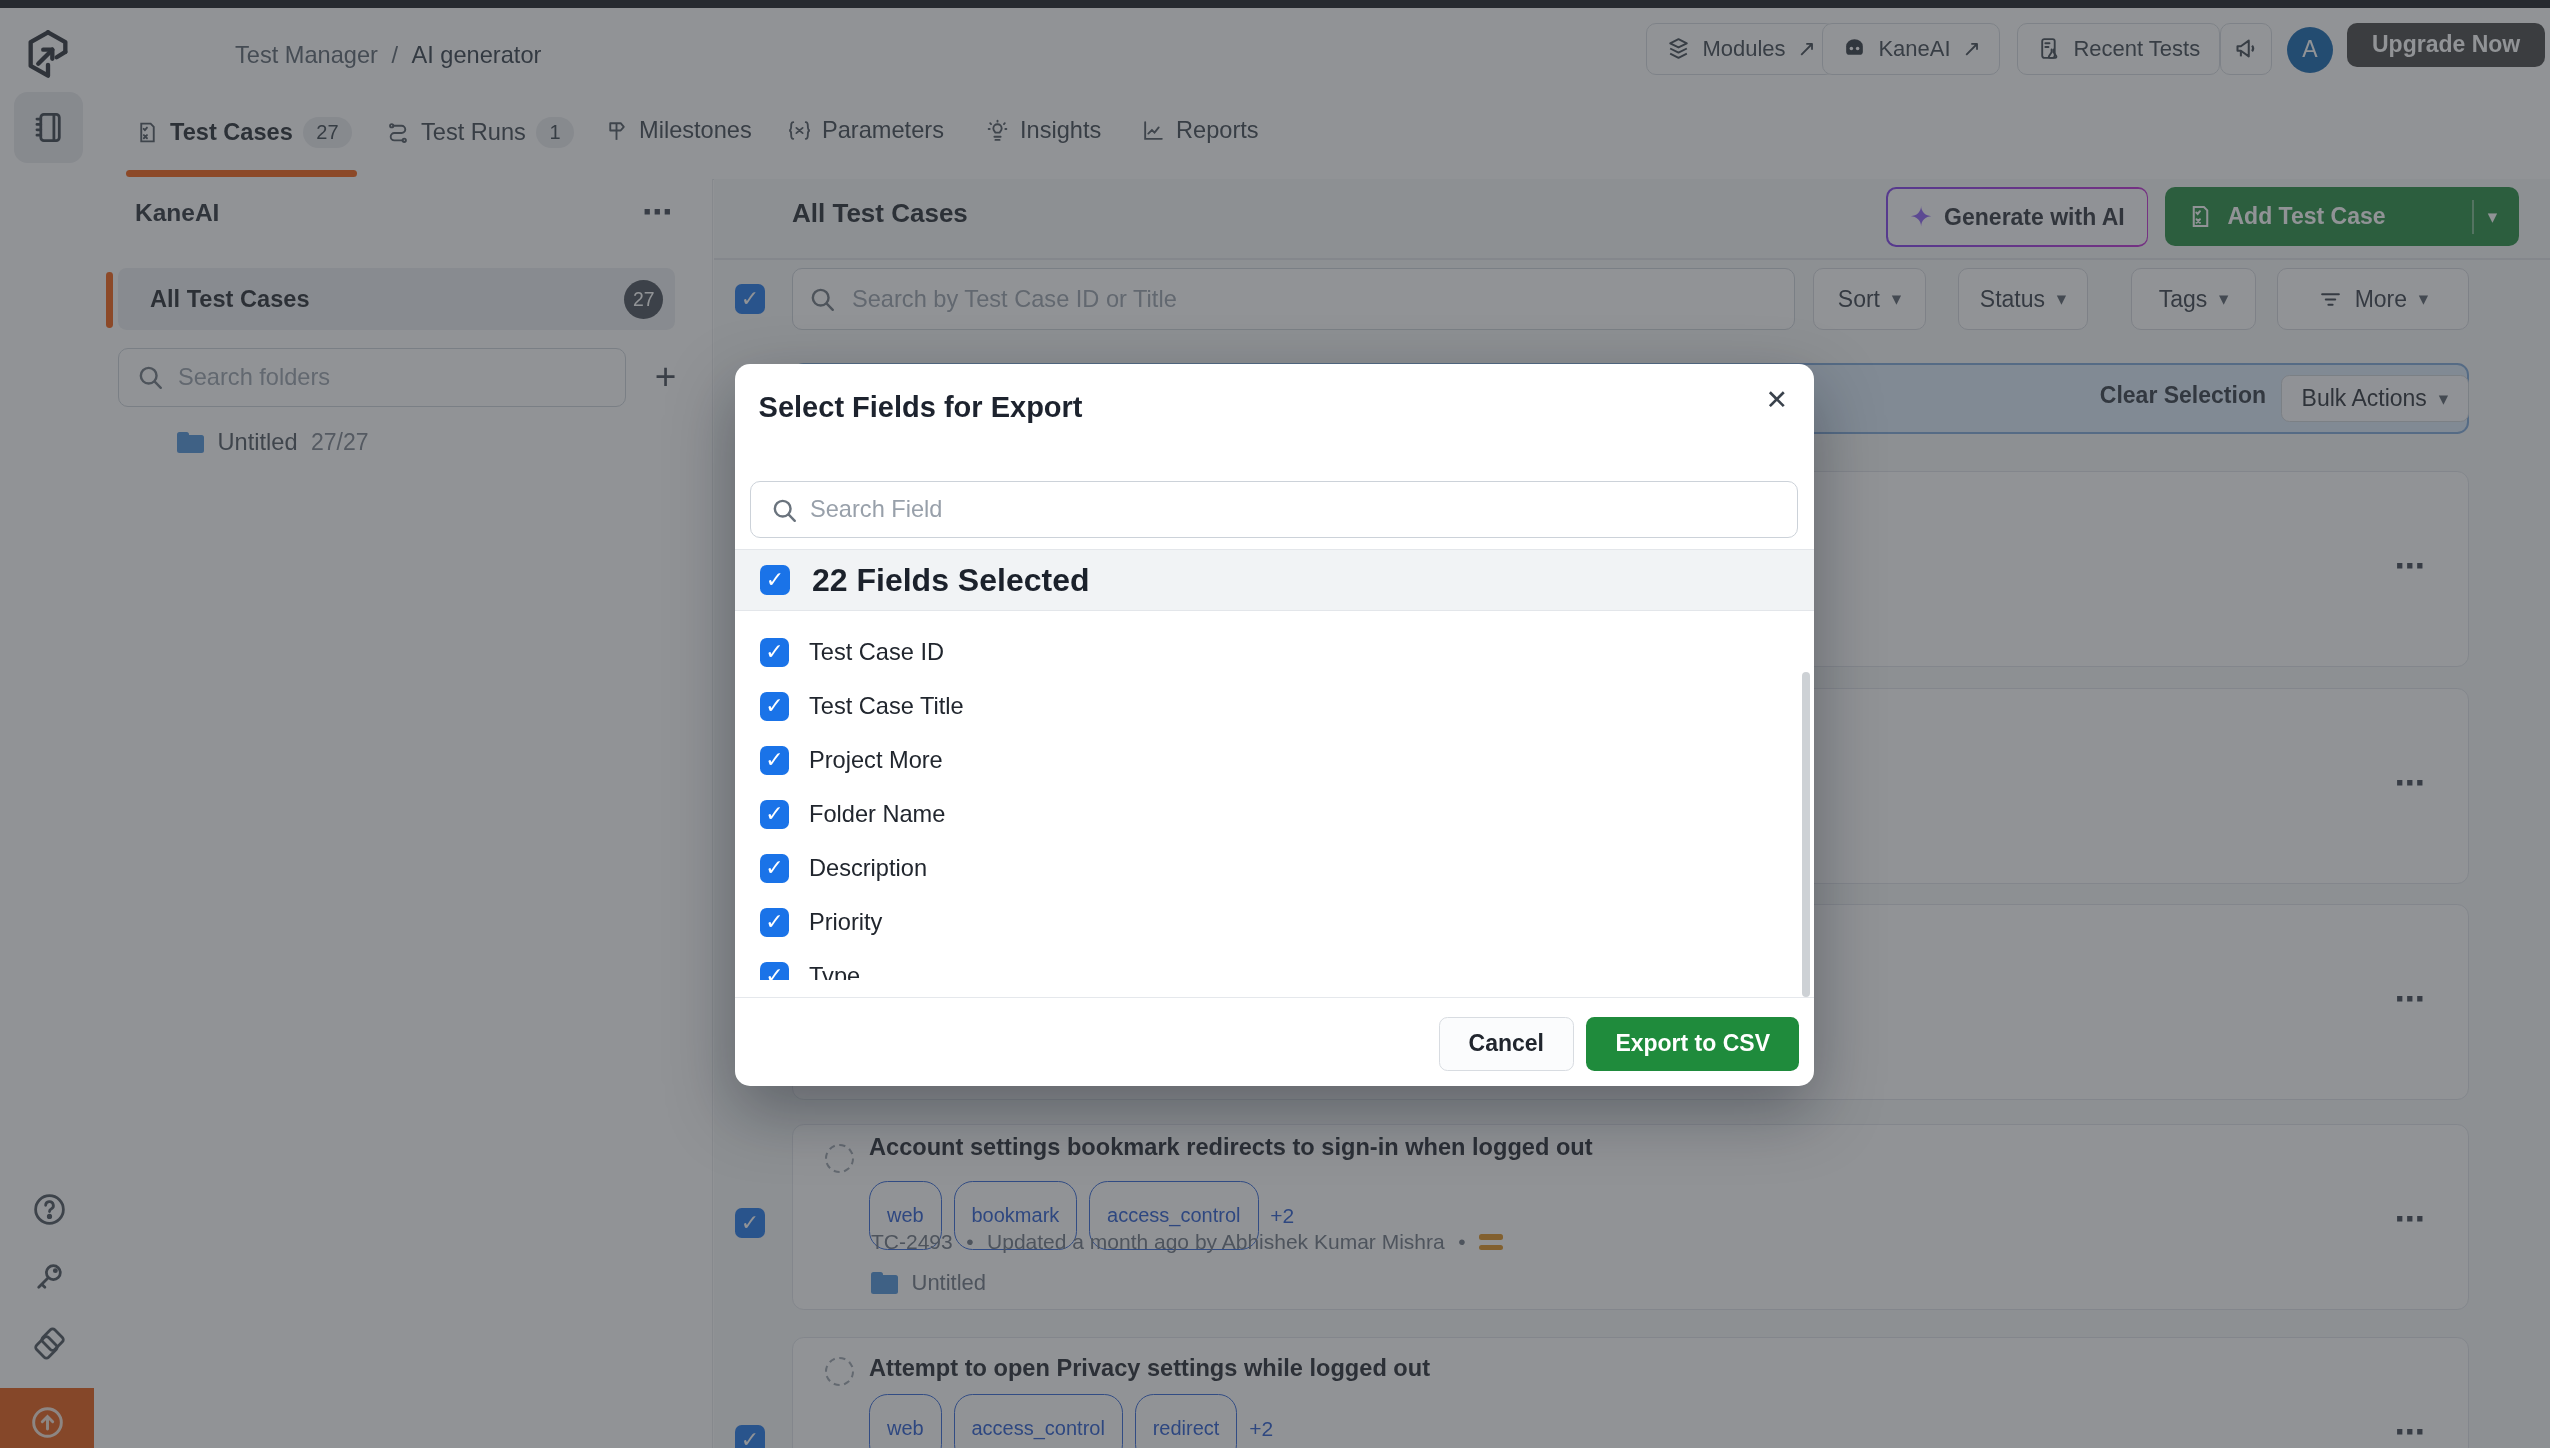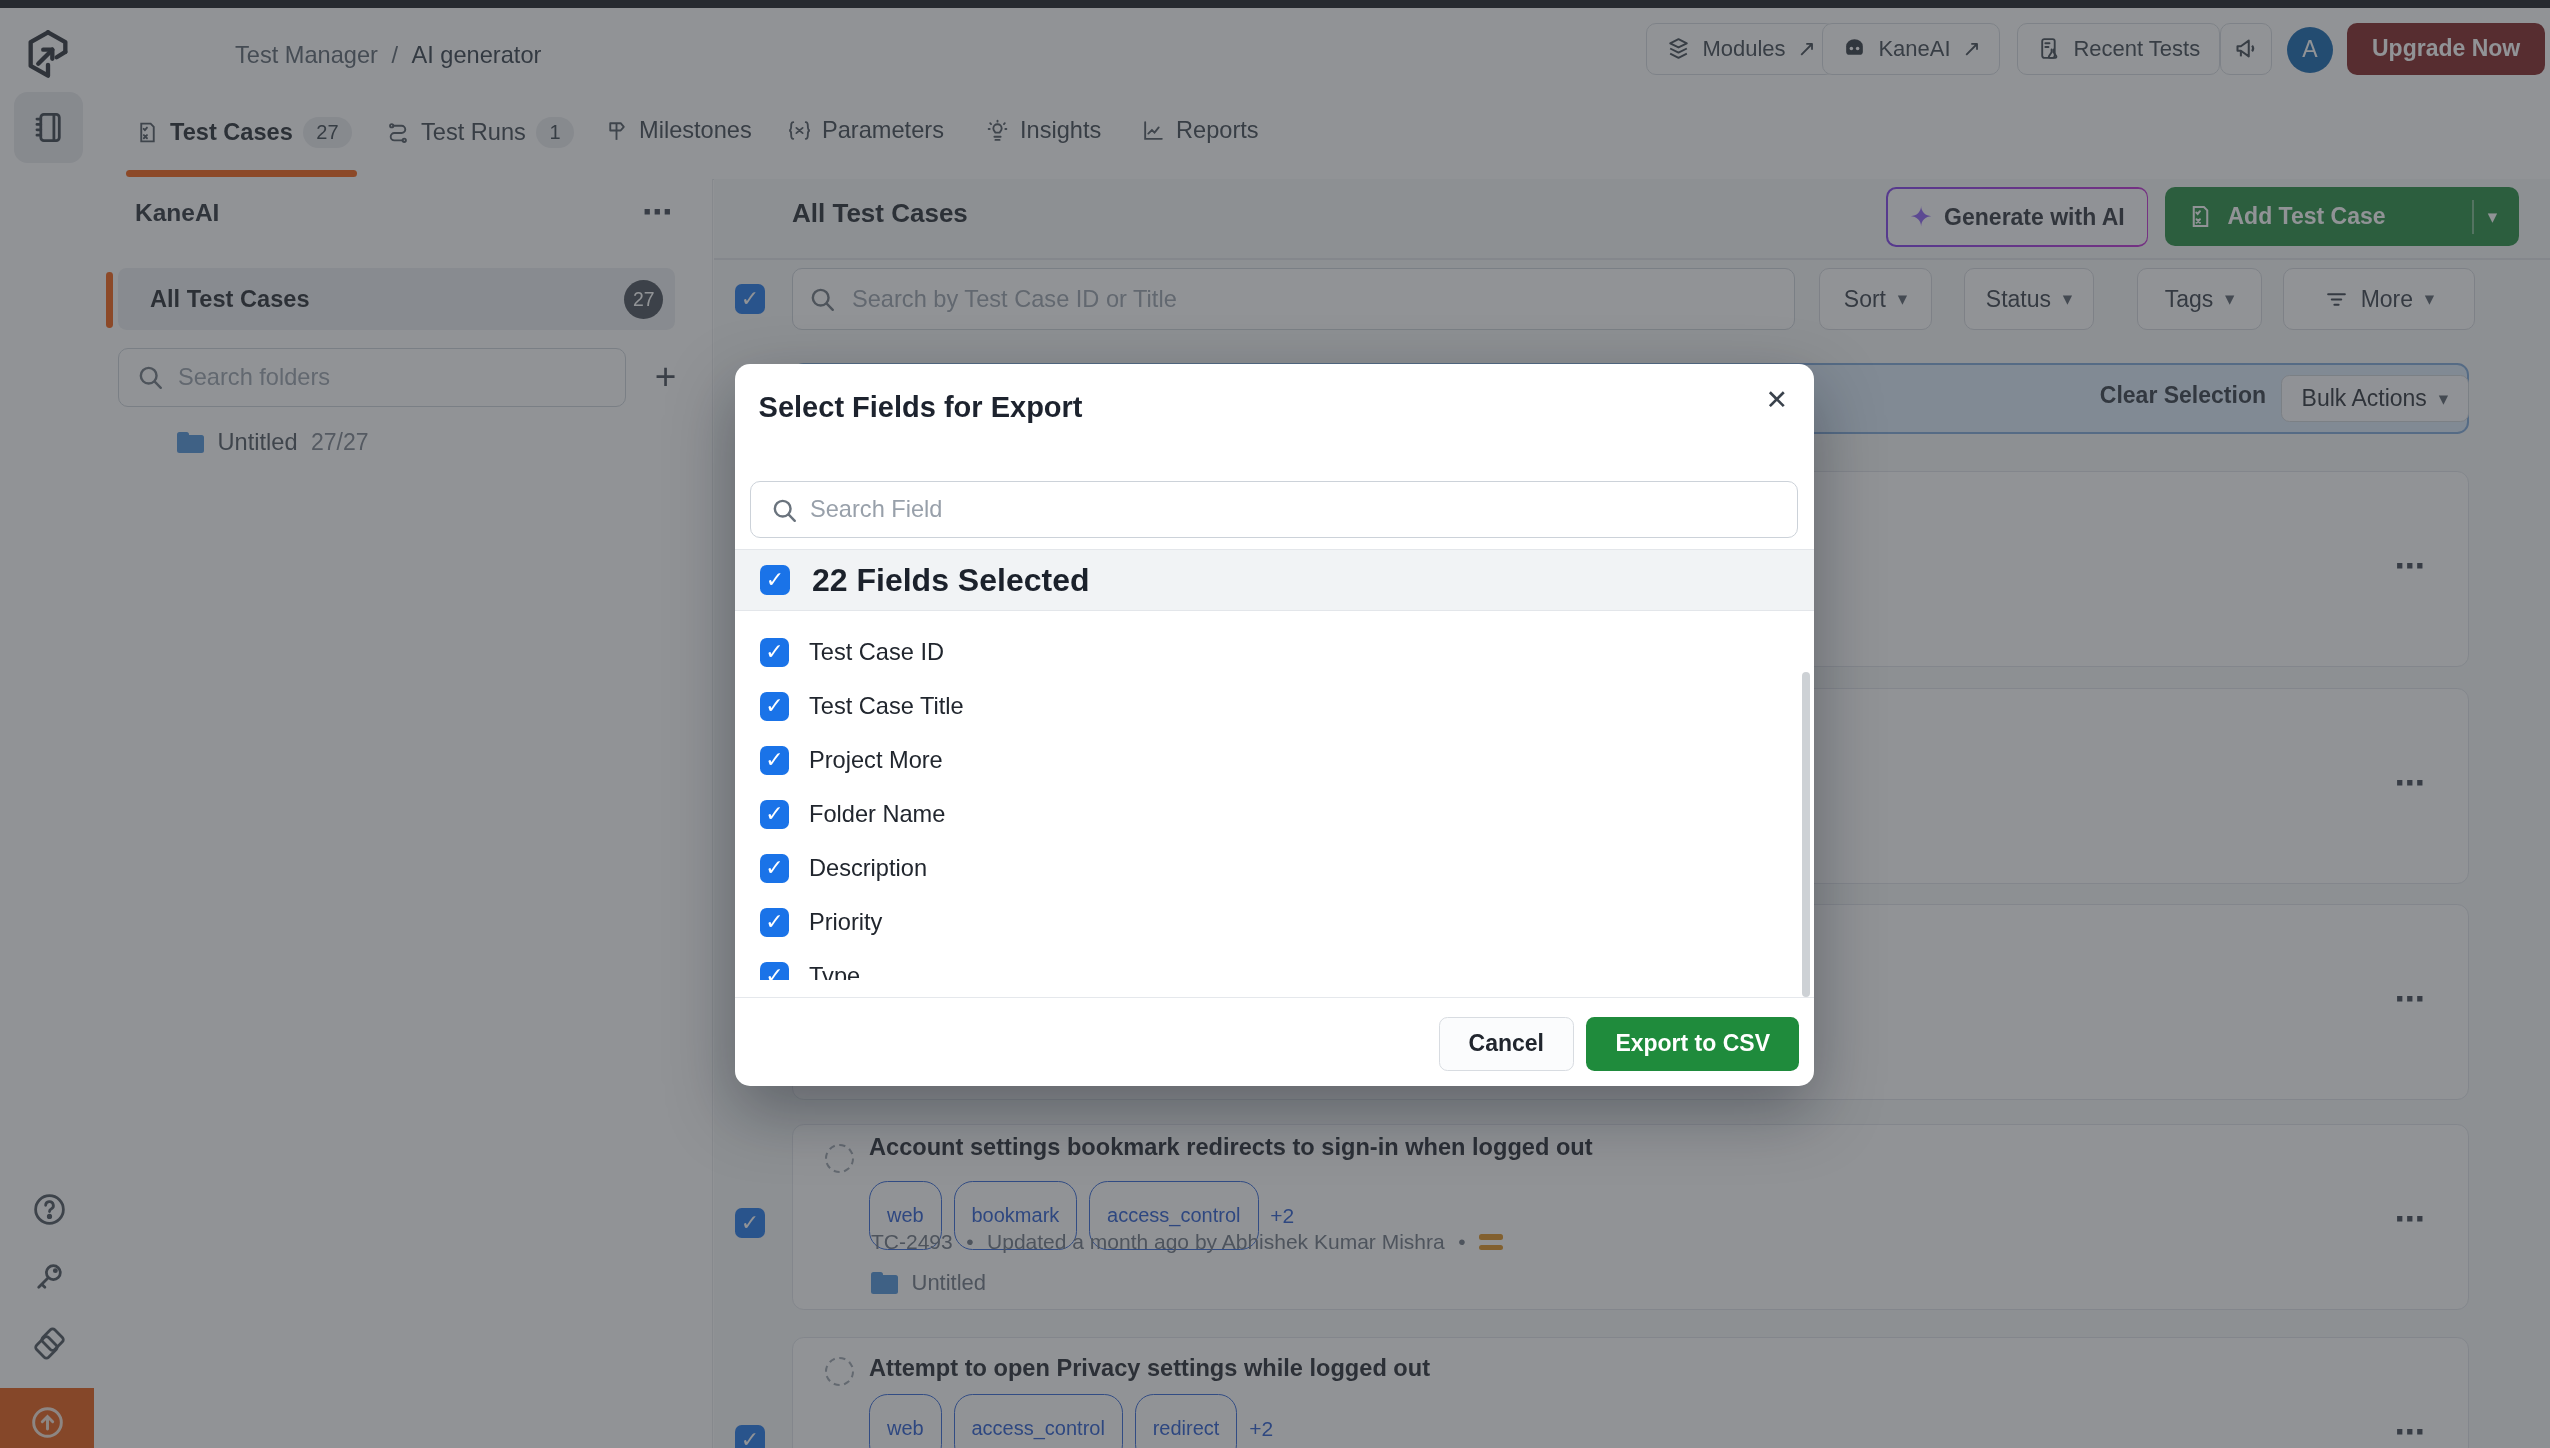--- a/index.html
+++ b/index.html
@@ -15,21 +15,21 @@
   .rail-ico{width:39px;height:39px;display:flex;align-items:center;justify-content:center;color:#454e58;}
   .rail-orange{left:0;top:1380px;width:94px;height:69px;background:#e4570f;display:flex;align-items:center;justify-content:center;color:#f6e3d6;}
   
   .topbar{left:96px;top:7.6px;width:2454px;height:89px;background:#fff;}
   .crumb{left:139px;top:34px;display:flex;gap:13.5px;align-items:center;font-size:23.6px;color:#58626d;}
   .crumb .cur{color:#303a45;}
   .tbtn{height:52px;border:1.7px solid #d6dadf;border-radius:10px;background:#fff;display:flex;align-items:center;
         gap:11.8px;padding:0 18.6px;font-size:22px;color:#3a434d;font-family:inherit;cursor:pointer;}
   .avatar{width:46px;height:46px;border-radius:50%;background:#0d62ae;color:#fff;display:flex;align-items:center;
           justify-content:center;font-size:23px;border:none;cursor:pointer;}
-  .upgrade{height:52px;border:none;border-radius:10px;background:#7f1d1d;color:#fff;font-size:23px;font-weight:700;
+  .upgrade{height:44px;border:none;border-radius:10px;background:#404040;color:#fff;font-size:23px;font-weight:700;
            padding:0 25px;font-family:inherit;cursor:pointer;}
   
   .tabsrow{left:96px;top:97px;width:2454px;height:82px;background:#fff;border-bottom:1.7px solid #e1e4e8;}
   .tab{position:absolute;top:20px;display:flex;align-items:center;gap:10px;font-size:23.6px;color:#3a434d;cursor:pointer;}
   .tab.active{font-weight:700;color:#21262e;}
   .tab .badge{background:#e9ebee;color:#374049;border-radius:843px;font-size:20px;padding:4.2px 13.5px;font-weight:400;}
   .underline{position:absolute;left:30px;top:73px;width:231px;height:6.7px;border-radius:5px;background:#f45c0c;}
   .ticon{width:25px;height:25px;color:#49525c;flex:0 0 auto;}
   
   .sidebar{left:96px;top:179px;width:616px;height:1270px;background:#fff;border-right:1.7px solid #e6e8eb;}
@@ -56,21 +56,21 @@
          display:flex;align-items:center;gap:13.5px;padding:0 22px;font-size:23px;font-weight:700;font-family:inherit;cursor:pointer;}
   .addtc .sep{width:1.7px;height:34px;background:rgba(255,255,255,.4);margin-left:auto;}
   .hdiv{left:0;top:79px;width:1836px;height:1.7px;background:#e2e5e9;}
   .cb{width:30px;height:30px;border-radius:6.7px;background:#1a73e8;color:#fff;display:flex;align-items:center;
       justify-content:center;font-size:22px;font-weight:700;cursor:pointer;}
   .srch{border:1.7px solid #ccd2d9;border-radius:10px;background:#fff;font-size:23.6px;color:#2a313b;
         padding:0 17px 0 59px;font-family:inherit;box-sizing:border-box;}
   .srch::placeholder{color:#98a0aa;}
   .mag{position:absolute;color:#6a737d;width:29px;height:29px;}
   .fbtn{position:absolute;top:89px;height:62px;background:#fff;border:1.7px solid #d4d8dd;border-radius:10px;
-        display:flex;align-items:center;justify-content:center;gap:11.8px;font-size:23px;color:#333b45;font-family:inherit;cursor:pointer;margin-left:6px;}
+        display:flex;align-items:center;justify-content:center;gap:11.8px;font-size:23px;color:#333b45;font-family:inherit;cursor:pointer;}
   .caret{font-size:18.6px;color:#555e68;}
   
   .selbar{left:78px;top:184px;width:1677px;height:71px;background:#dcebfa;border:2.5px solid #7aa7d9;border-radius:11.8px;box-sizing:border-box;}
   .clearsel{position:absolute;right:278px;top:202px;font-size:23px;font-weight:700;color:#2e3640;cursor:pointer;background:none;border:none;font-family:inherit;}
   .bulk{position:absolute;right:81px;top:196px;height:47px;background:#fdfdfe;border:1.7px solid #cfd4da;border-radius:8.4px;
         display:flex;align-items:center;gap:11.8px;padding:0 20px;font-size:23px;color:#262c34;font-family:inherit;cursor:pointer;}
   .card{position:absolute;left:78px;width:1677px;background:#fff;border:1.7px solid #dfe3e8;border-radius:11.8px;box-sizing:border-box;}
   .card .kb{position:absolute;right:35px;}
   .dashcirc{position:absolute;width:29px;height:29px;border:2.5px dashed #9aa2ac;border-radius:50%;box-sizing:border-box;}
   .ctitle{position:absolute;font-size:23.6px;font-weight:700;color:#20252d;}

